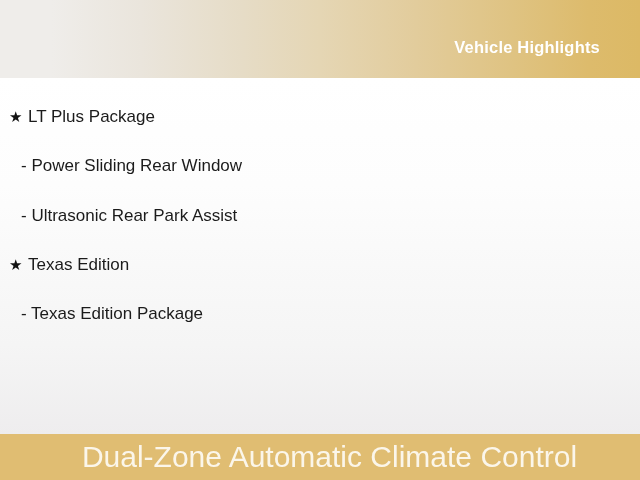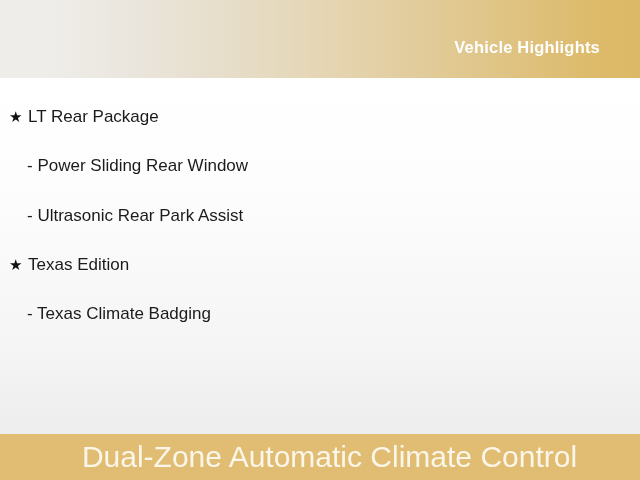--- a/index.html
+++ b/index.html
@@ -70,21 +70,21 @@
   .feature-row {
     height: 49.3px;
     display: flex;
     align-items: center;
     white-space: nowrap;
   }
   .feature-row.group {
     padding-left: 9px;
   }
   .feature-row.sub {
-    padding-left: 27px;
+    padding-left: 21px;
   }
   .star-icon {
     display: inline-block;
     width: 19px;
     font-size: 15px;
     line-height: 1;
     color: #111111;
     flex: 0 0 19px;
   }
   .feature-label {
@@ -121,40 +121,40 @@
 
   <div class="header">
     <div class="header-title">Vehicle Highlights</div>
   </div>
 
   <div class="content">
     <ul class="feature-list">
 
       <li class="feature-row group">
         <span class="star-icon">★</span>
-        <span class="feature-label">LT Rear Package</span>
+        <span class="feature-label">LT Plus Package</span>
       </li>
 
       <li class="feature-row sub">
         <span class="feature-label">- Power Sliding Rear Window</span>
       </li>
 
 
       <li class="feature-row sub">
         <span class="feature-label">- Ultrasonic Rear Park Assist</span>
       </li>
 
 
       <li class="feature-row group">
         <span class="star-icon">★</span>
         <span class="feature-label">Texas Edition</span>
       </li>
 
       <li class="feature-row sub">
-        <span class="feature-label">- Texas Climate Badging</span>
+        <span class="feature-label">- Texas Edition Package</span>
       </li>
 
     </ul>
   </div>
 
   <div class="footer">
     <div class="footer-text">Dual-Zone Automatic Climate Control</div>
   </div>
 
 </div>

